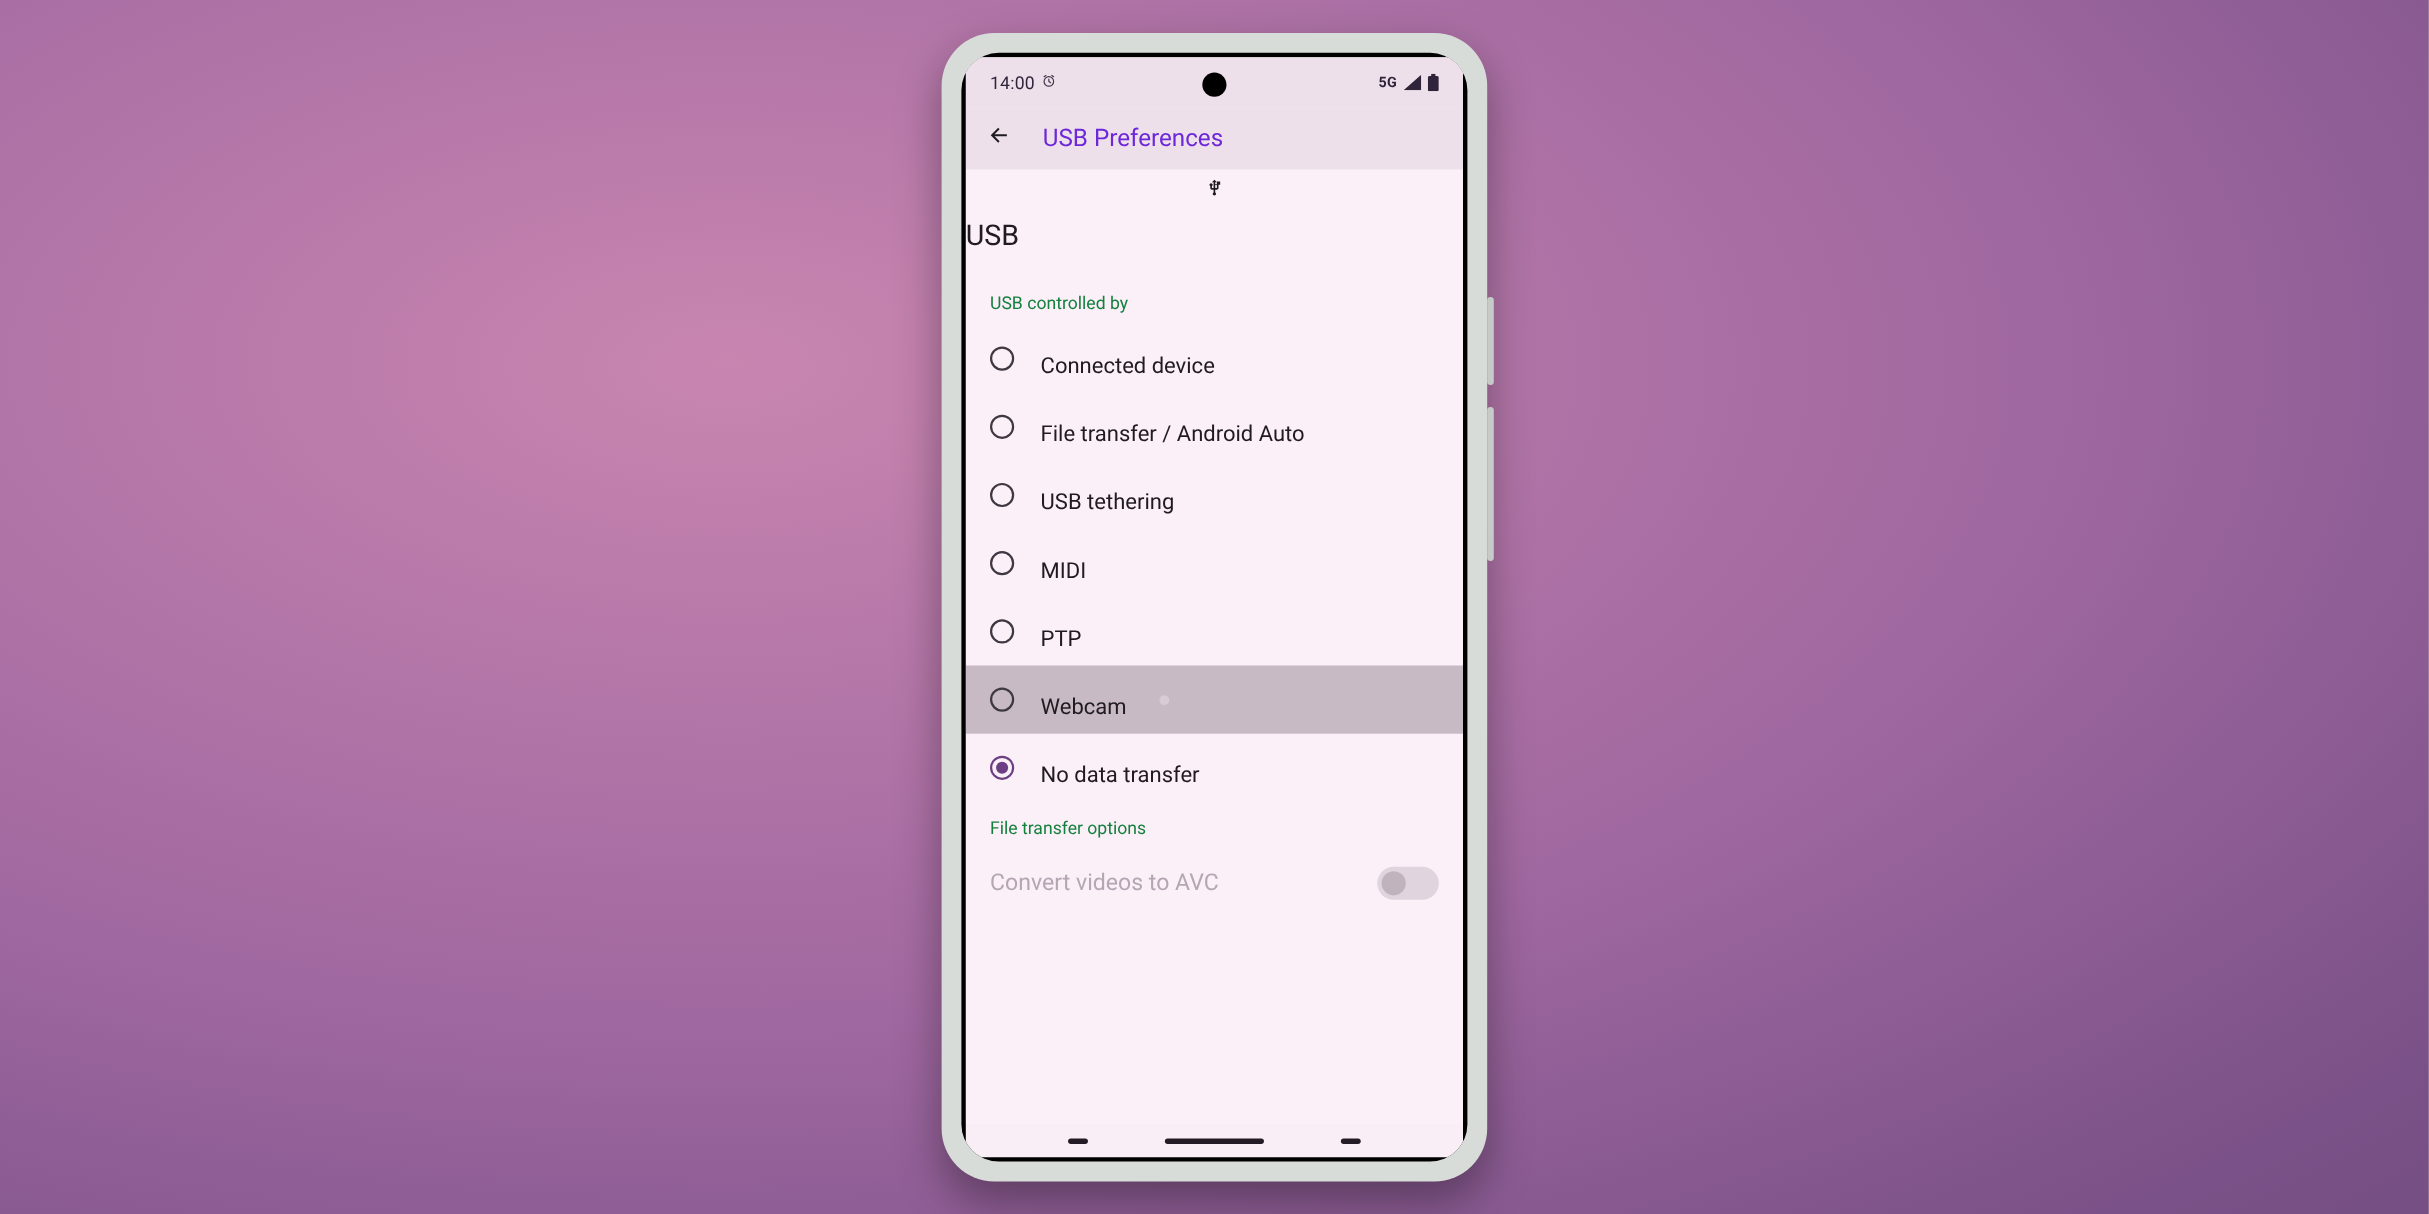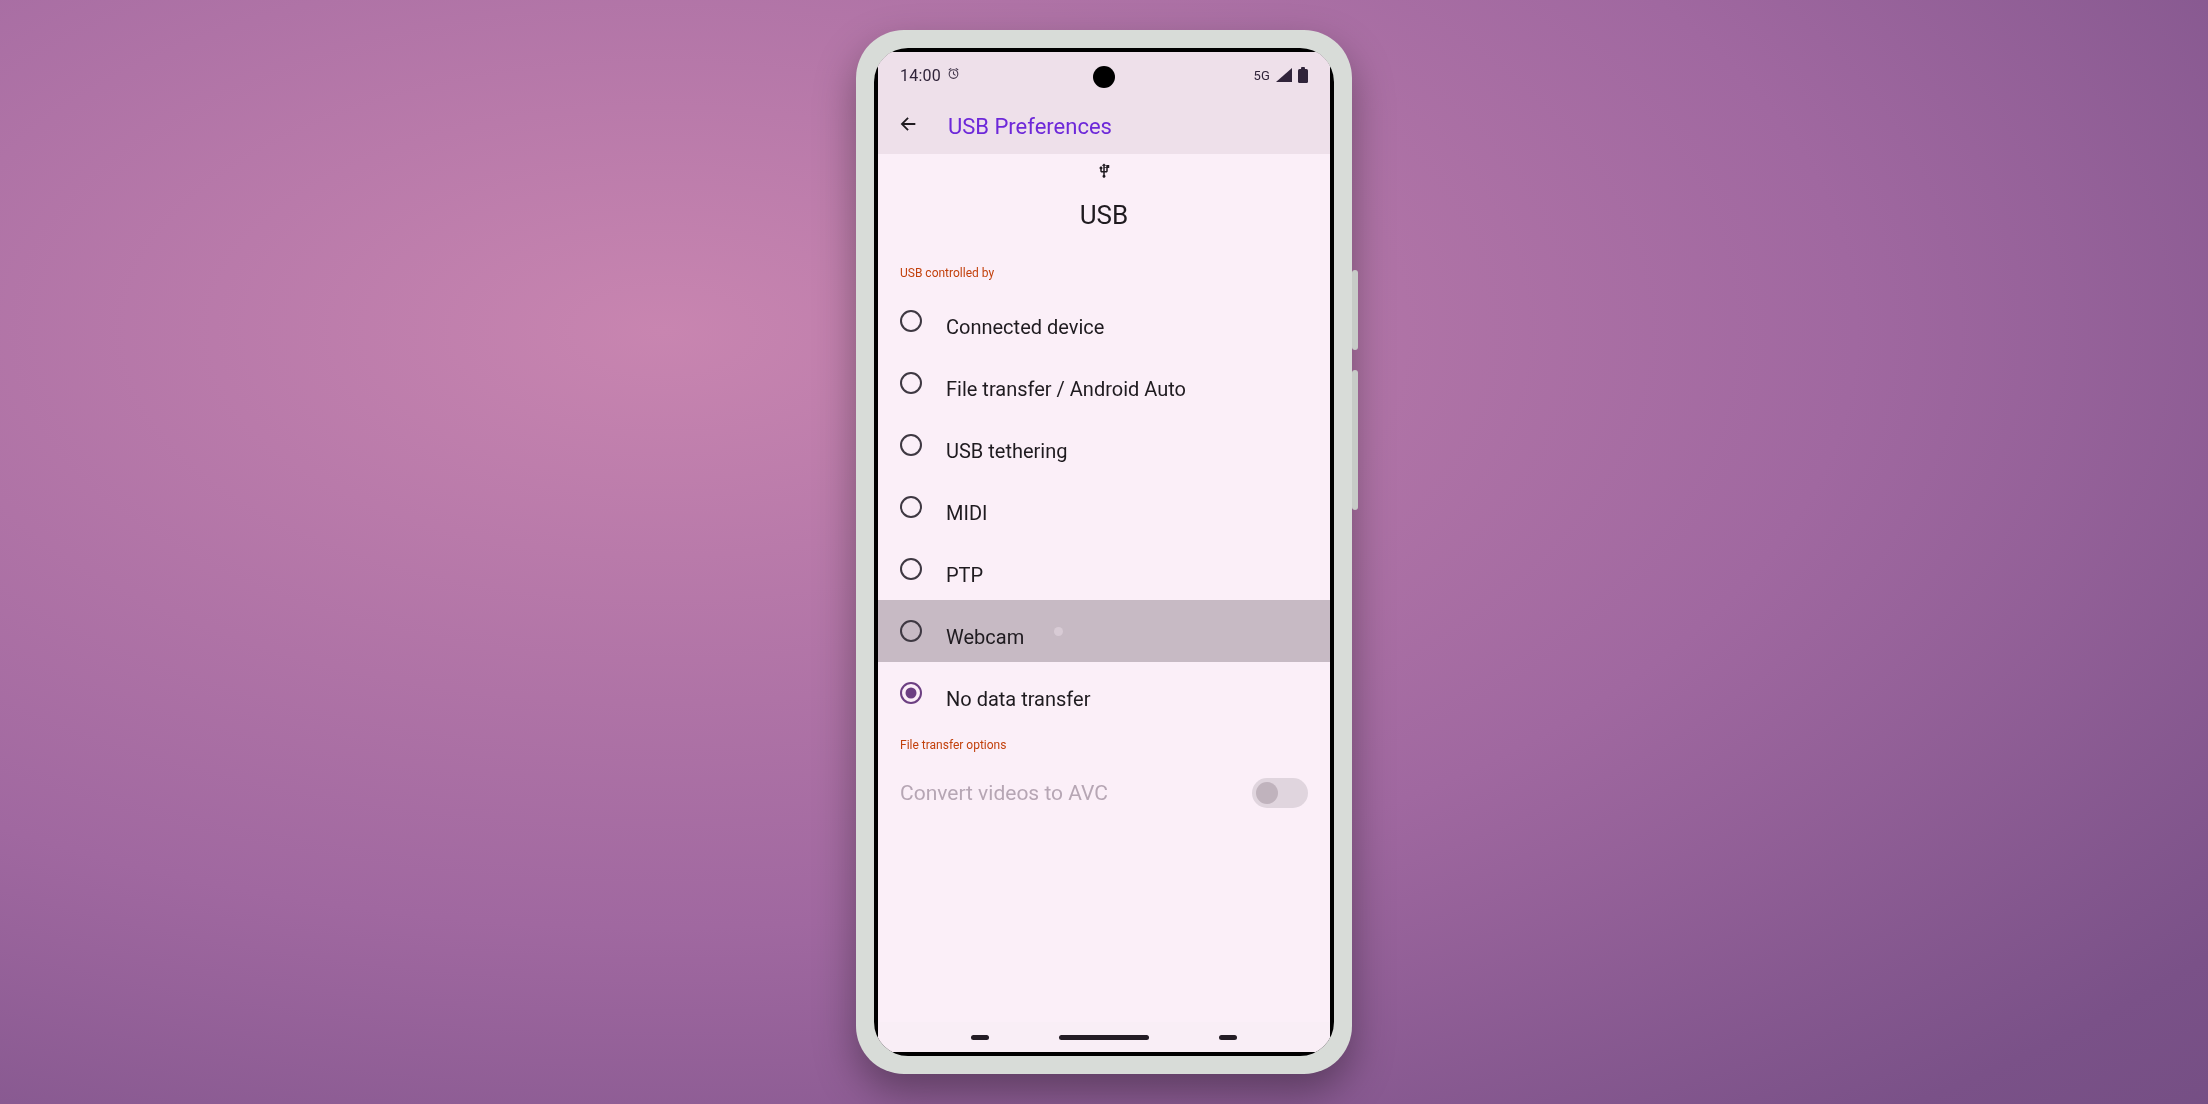--- a/index.html
+++ b/index.html
@@ -48,21 +48,21 @@
   .status-bar {
     height:46px; background:#eee0ea;
     display:flex; align-items:center; justify-content:space-between;
     padding:0 22px;
     font-size:16px; color:#30243a; letter-spacing:.2px;
     position:relative; z-index:30;
   }
   .status-left { display:flex; align-items:center; gap:6px; }
   .status-right { display:flex; align-items:center; gap:6px; }
   .alarm-icon { font-size:14px; opacity:.9; }
-  .sig-5g { font-size:13px; font-weight:400; line-height:1; }
+  .sig-5g { font-size:13px; font-weight:700; line-height:1; }
   .tri-icon svg, .batt-icon svg { display:block; }
   
   .app-bar {
     height:56px; background:#eee0ea;
     display:flex; align-items:center;
     padding:0 12px;
     gap:22px;
     font-size:22px; color:#6d28d9;
     position:relative; z-index:30;
   }
@@ -70,23 +70,23 @@
     width:36px; height:36px; display:flex; align-items:center; justify-content:center;
     border-radius:18px;
   }
   
   .content {
     flex:1 1 auto; overflow:hidden;
     background:#fbeff8;
     color:#1f1b20;
   }
   .usb-icon-wrap { text-align:center; margin-top:8px; }
-  .usb-title { text-align:center; font-size:26px; margin-top:16px; margin-bottom:22px; }
+  .usb-title { text-align:left; font-size:26px; margin-top:16px; margin-bottom:22px; }
   .section-header {
-    font-size:12px; color:#c2410c; padding:14px 22px 10px 22px;
+    font-size:16px; color:#15803d; padding:14px 22px 10px 22px;
   }
   .row {
     display:flex; align-items:center;
     height:62px; padding:0 22px;
     gap:24px;
     font-size:20px;
   }
   .row.highlight { background:#c7bac4; }
   .row .radio {
     width:22px; height:22px; position:relative; flex:0 0 auto;

